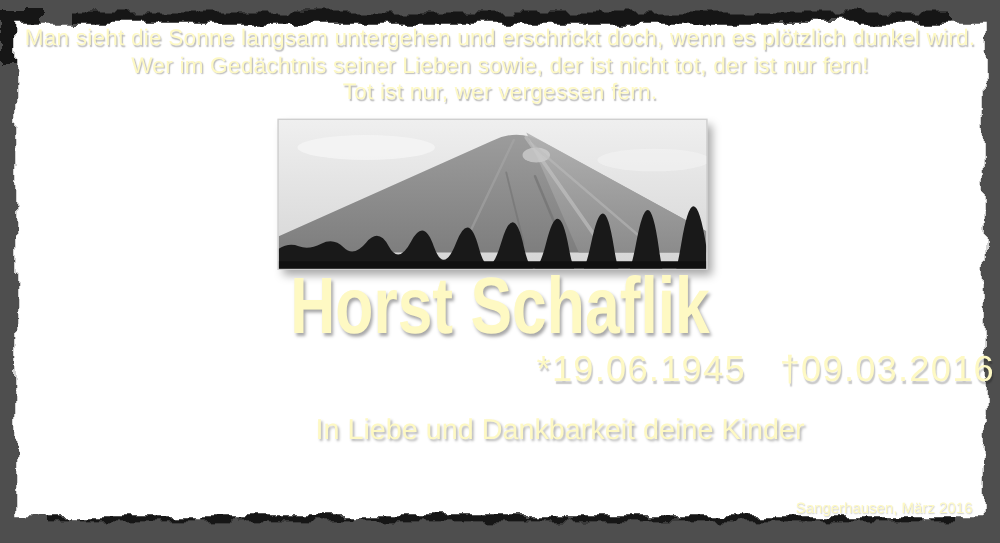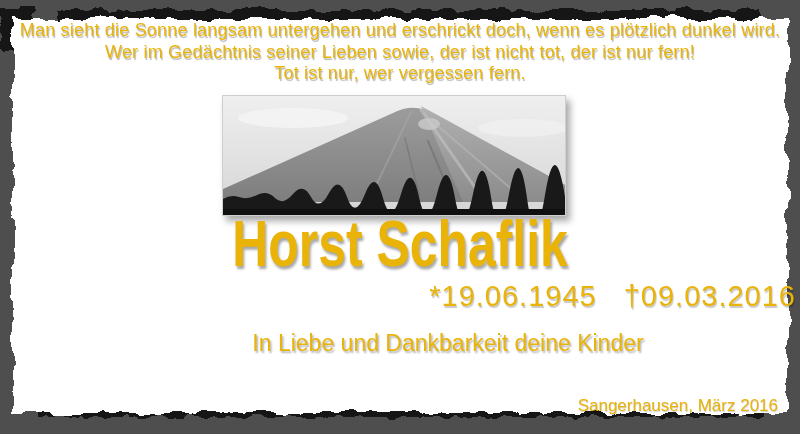--- a/index.html
+++ b/index.html
@@ -4,21 +4,21 @@
 <style>
   html, body { margin:0; padding:0; }
   body {
     width:800px; height:434px;
     background:#4e4e4e;
     font-family:"Liberation Sans", sans-serif;
     position:relative; overflow:hidden;
   }
   .stage { position:absolute; left:0; top:0; width:800px; height:434px; }
   .bg-svg { position:absolute; left:0; top:0; }
-  .content { position:absolute; left:0; top:0; width:800px; height:434px; color:#eab308; }
+  .content { position:absolute; left:0; top:0; width:800px; height:434px; color:#fef9c3; }
 
   .quote {
     position:absolute; top:20px; left:0; width:800px;
     text-align:center; font-size:18px; line-height:21.5px;
     letter-spacing:0.2px; white-space:nowrap;
     text-shadow:1px 1.5px 1px rgba(0,0,0,0.28);
   }
 
   .photo {
     position:absolute; left:222px; top:95px; width:342px; height:119px;
@@ -47,21 +47,21 @@
   .tribute {
     position:absolute; top:329px; left:0; width:800px;
     text-align:center; font-size:23px; line-height:29px;
     white-space:nowrap;
     text-shadow:1.5px 2px 2px rgba(0,0,0,0.3);
     padding-left:48px;
   }
 
   .place-date {
     position:absolute; top:396px; right:22px;
-    font-size:17px; line-height:20px;
+    font-size:12px; line-height:20px;
     text-shadow:0.5px 1px 1px rgba(0,0,0,0.2);
   }
 </style>
 </head>
 <body>
 
 <div class="stage">
 
   <svg class="bg-svg" width="800" height="434" viewBox="0 0 800 434">
     <defs>

